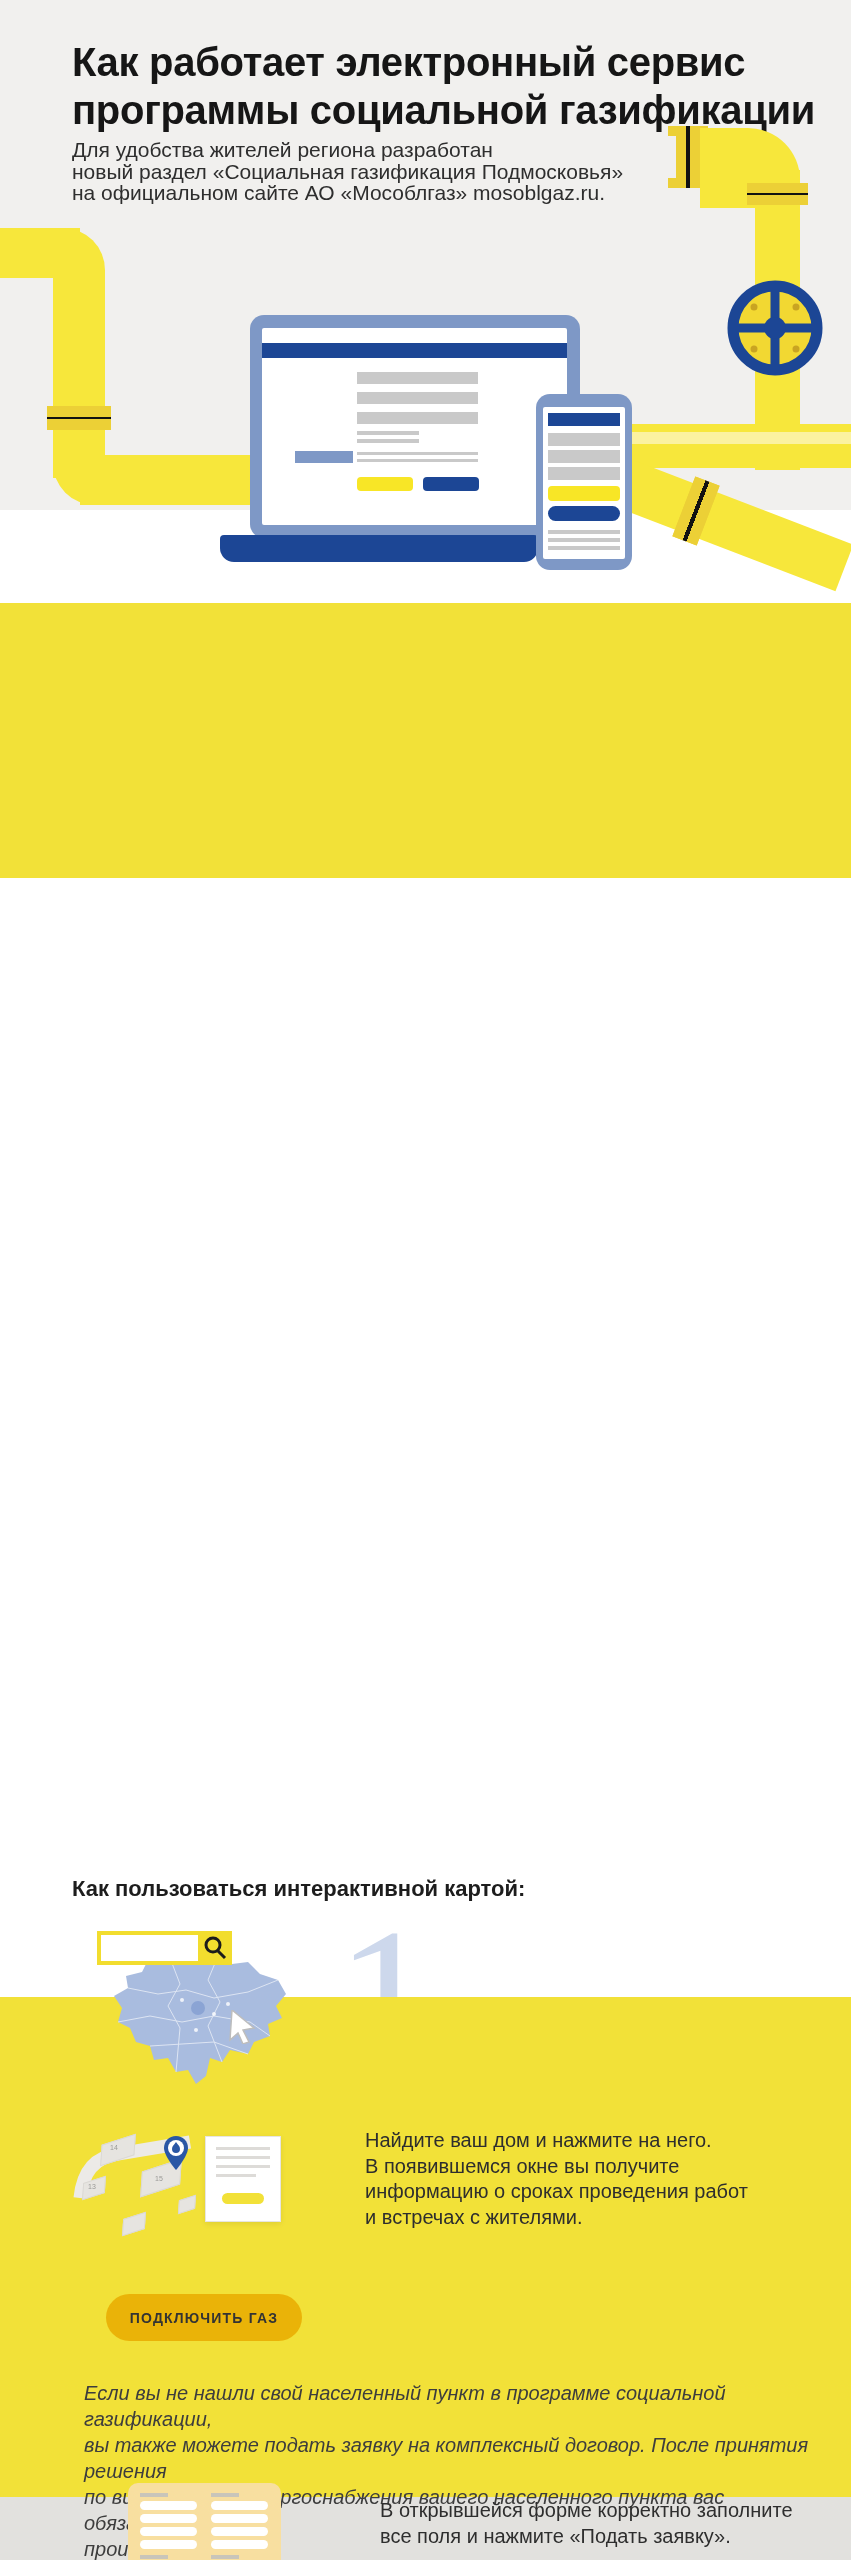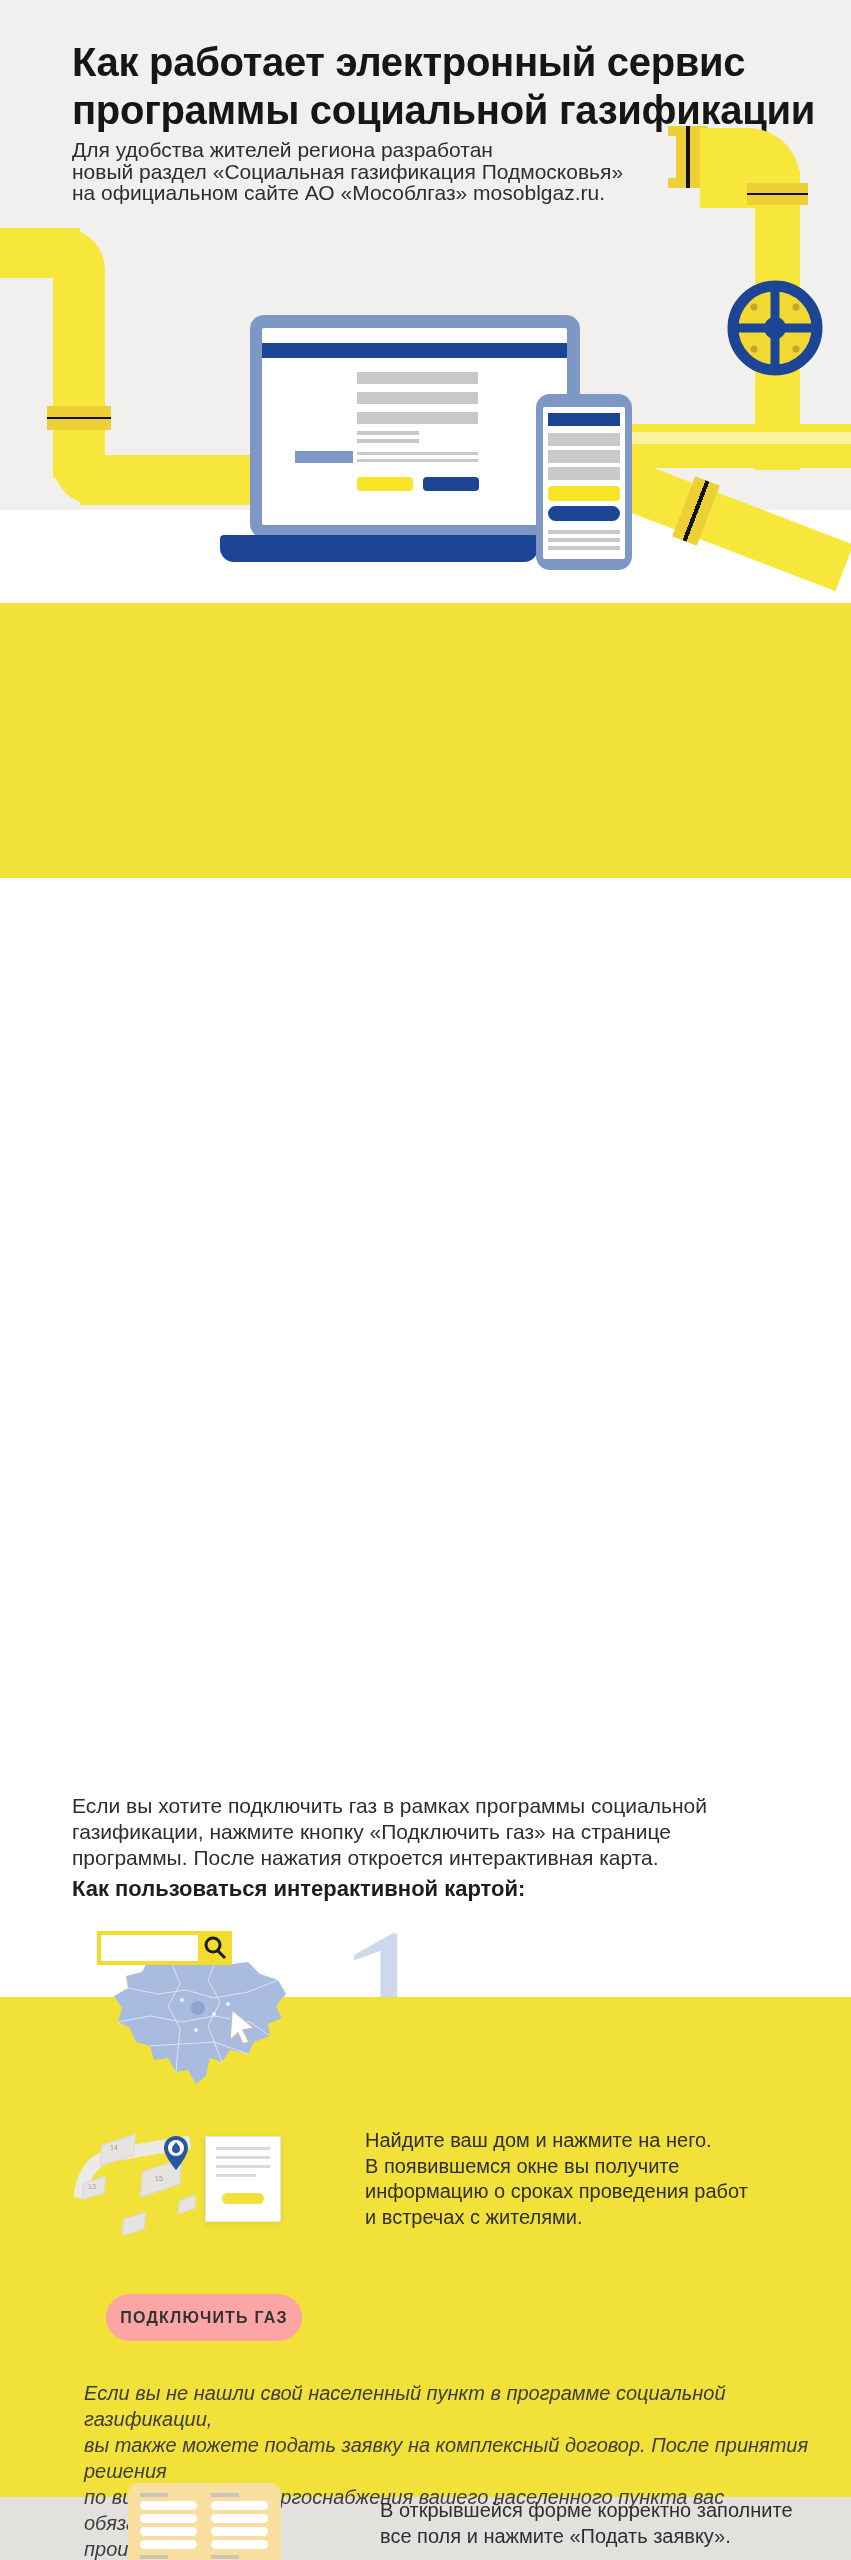--- a/index.html
+++ b/index.html
@@ -56,22 +56,22 @@
      background-color:#fdfdfd;}
   .finder{position:absolute;width:22px;height:22px;background:#fff;border:4px solid #141414;box-sizing:border-box;}
   .finder::after{content:"";position:absolute;left:3px;top:3px;width:8px;height:8px;background:#141414;}
   .f1{left:0;top:0;} .f2{right:0;top:0;} .f3{left:0;bottom:0;}
 
   
   .guide-intro{left:72px;top:915px;font-size:21px;line-height:26px;color:#2e2e2e;margin:0;}
   .guide-heading{left:72px;top:998px;font-size:22px;font-weight:bold;color:#1d1d1d;margin:0;}
   .stepnum{font-family:"Liberation Serif","DejaVu Serif",serif;color:#cdd8ec;line-height:0.8;z-index:0;font-weight:normal;}
   .steptext{font-size:20px;line-height:25.5px;color:#2e2e2e;margin:0;z-index:4;}
-  .pillbtn{position:absolute;background:#fca5a5;border:none;border-radius:24px;
-           font-family:"Liberation Sans",sans-serif;font-size:16px;font-weight:bold;letter-spacing:1.2px;
+  .pillbtn{position:absolute;background:#eab308;border:none;border-radius:24px;
+           font-family:"Liberation Sans",sans-serif;font-size:14px;font-weight:bold;letter-spacing:1.2px;
            color:#333;z-index:4;cursor:pointer;}
   .note{left:72px;font-size:20px;line-height:26px;margin:12px;z-index:4;}
 
   
   .searchbox{left:97px;top:1053px;width:100px;height:26px;background:#fff;border:4px solid #f2dd2e;z-index:4;}
   .doc-card{left:205px;top:1258px;width:74px;height:84px;background:#fff;border:1px solid #e7e5e2;box-shadow:0 2px 6px rgba(0,0,0,.08);z-index:5;}
   .docline{position:absolute;background:#dddbd8;height:3px;}
   .doc-pill{position:absolute;left:16px;top:56px;width:42px;height:11px;background:#f2e138;border-radius:6px;}
   .house{position:absolute;background:#e6e4e0;border:1px solid #dad8d4;transform:rotate(-18deg) skewX(-22deg);}
   .house-label{position:absolute;font-size:7px;color:#9a9a97;}
@@ -171,23 +171,20 @@
     <div class="abs qr">
       <div class="qr-noise">
         <div class="finder f1"></div>
         <div class="finder f2"></div>
         <div class="finder f3"></div>
       </div>
     </div>
   </section>
 
   <section class="abs guide">
-    <p class="abs guide-intro pre">Если вы хотите подключить газ в рамках программы социальной
-газификации, нажмите кнопку «Подключить газ» на странице
-программы. После нажатия откроется интерактивная карта.</p>
     <h2 class="abs guide-heading">Как пользоваться интерактивной картой:</h2>
 
     <div class="abs stepnum" style="left:336px;top:1040px;font-size:200px;">1</div>
     <div class="abs stepnum" style="left:448px;top:1195px;font-size:230px;">2</div>
     <div class="abs stepnum" style="left:286px;top:1365px;font-size:285px;">3</div>
     <div class="abs stepnum" style="left:496px;top:1550px;font-size:255px;">4</div>
     <div class="abs stepnum" style="left:404px;top:1670px;font-size:330px;">5</div>
 
     <svg class="abs" style="left:110px;top:1072px;z-index:3;" width="180" height="135" viewBox="0 0 180 135">
       <path fill="#a9bcdf" d="M60 8 L78 2 L92 10 L108 6 L122 14 L138 12 L150 24 L168 30 L176 44 L166 56 L172 68 L158 74 L160 86 L144 92 L138 104 L120 100 L112 112 L100 108 L96 126 L86 134 L78 120 L66 122 L58 108 L44 110 L40 96 L26 92 L20 78 L8 72 L12 58 L4 46 L18 38 L16 26 L32 22 L38 10 L50 14 Z"></path>

